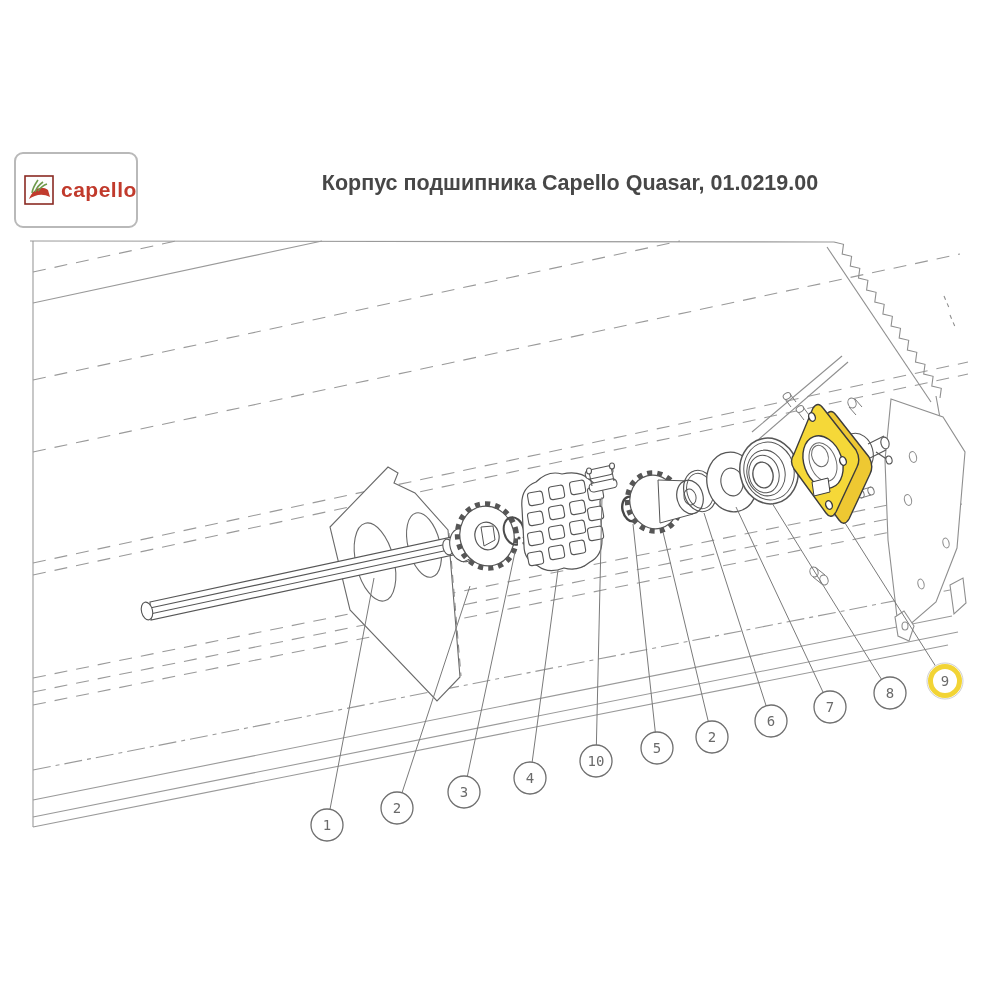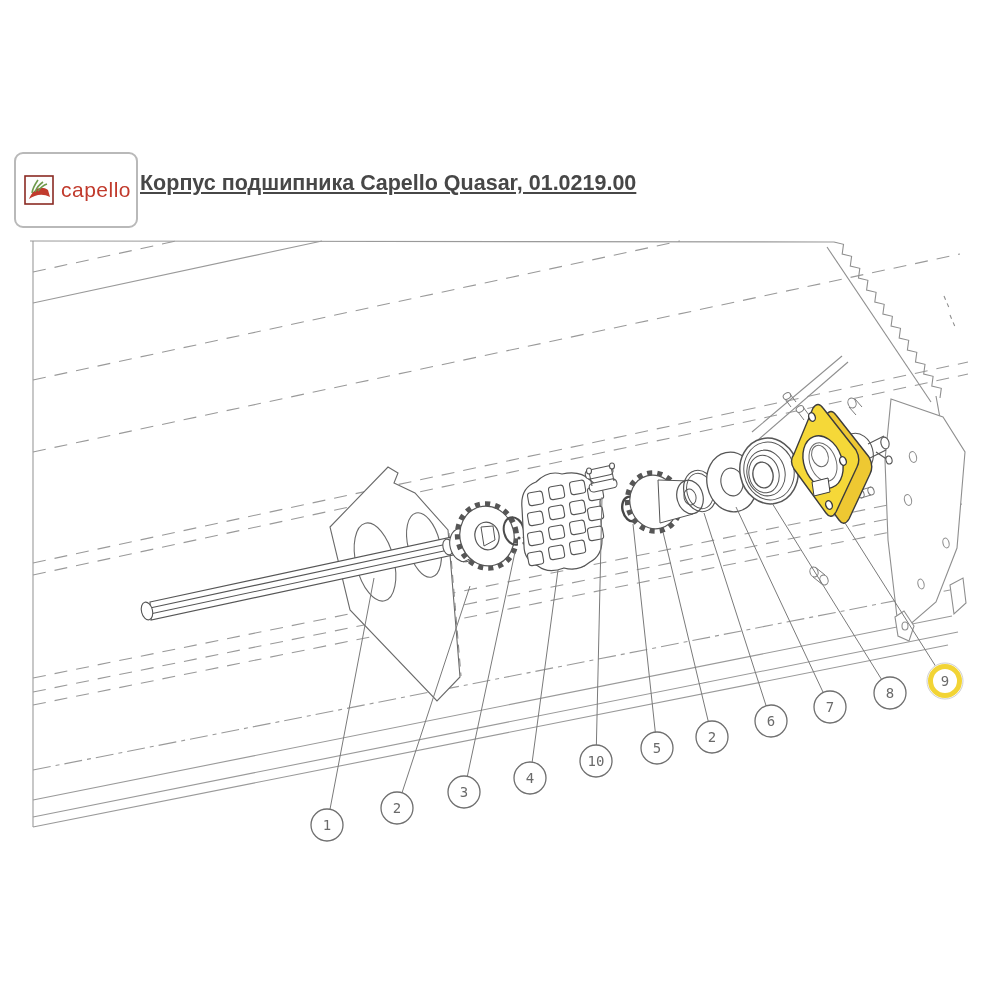--- a/index.html
+++ b/index.html
@@ -3,24 +3,24 @@
 <meta charset="utf-8">
 <style>
   html,body{margin:0;padding:0;background:#fff;}
   body{width:1000px;height:1000px;position:relative;font-family:"Liberation Sans",sans-serif;overflow:hidden;}
   .logo-box{
     position:absolute;left:14px;top:152px;width:124px;height:76px;
     border:2px solid #b9b9b9;border-radius:9px;background:#fff;
     display:flex;align-items:center;gap:7px;padding:0 8px;box-sizing:border-box;
   }
   .logo-icon{width:30px;height:30px;flex:0 0 auto;}
-  .logo-text{font-size:21px;font-weight:400;letter-spacing:.5px;text-align:right;}
+  .logo-text{font-size:21px;font-weight:700;letter-spacing:.5px;text-align:right;}
   .title{
-    position:absolute;left:140px;right:0;top:171px;
-    font-size:21.5px;font-weight:700;color:#474747;text-decoration:underline;
+    position:absolute;left:140px;right:0;top:171px;text-align:center;
+    font-size:21.5px;font-weight:700;color:#474747;
   }
   svg text.co{font-family:"DejaVu Sans Mono",monospace;font-size:14px;fill:#6a6a6a;}
   #dwg{position:absolute;left:0;top:0;}
 </style>
 </head>
 <body>
 
 <div class="logo-box">
   <svg class="logo-icon" viewBox="0 0 30 30">
     <rect x="1" y="1" width="28" height="28" fill="#fdfdfd" stroke="#8a2a22" stroke-width="1.6"></rect>

